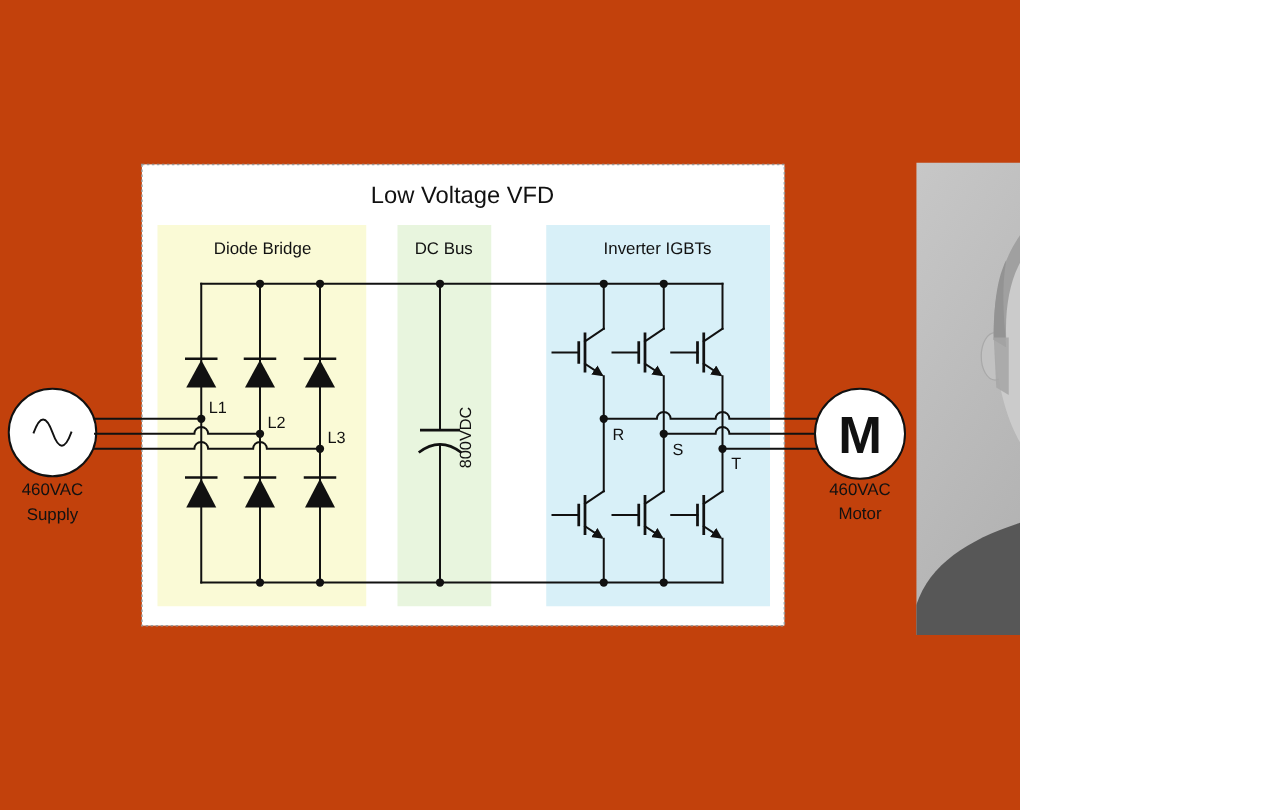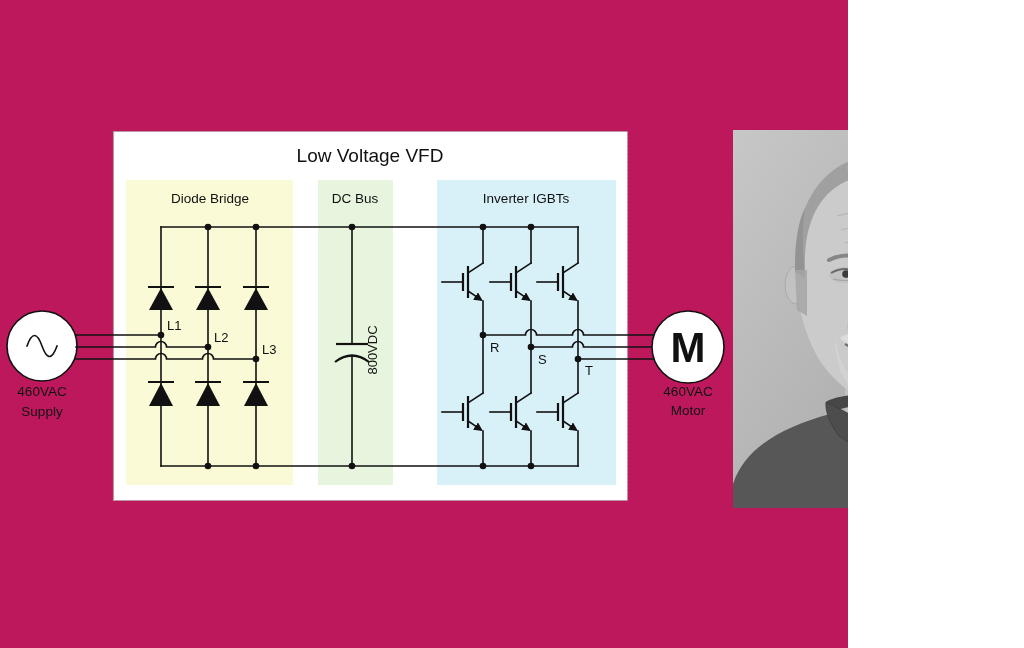--- a/index.html
+++ b/index.html
@@ -1,17 +1,17 @@
 <!DOCTYPE html>
 <html><head>
 <meta charset="utf-8">
 <style>
   html,body{margin:0;padding:0;background:#fff;}
-  .canvas{position:relative;width:816px;height:648px;background:#be185d;overflow:hidden;
-          font-family:"Liberation Sans",sans-serif;padding-left:32px;}
+  .canvas{position:relative;width:816px;height:648px;background:#c2410c;overflow:hidden;
+          font-family:"Liberation Sans",sans-serif;}
   .schematic{position:absolute;left:0;top:0;width:733px;height:648px;}
   .portrait{position:absolute;left:733px;top:130px;width:288px;height:378px;}
   svg text{font-family:"Liberation Sans",sans-serif;fill:#111;}
   .wire{stroke:#111;stroke-width:1.6;fill:none;stroke-linecap:square;}
   .thick{stroke:#111;stroke-width:2.2;fill:none;}
   .dot{fill:#111;stroke:none;}
   .lbl{font-size:13px;}
   .lbl2{font-size:13.5px;}
   .seclbl{font-size:13.5px;}
   .title{font-size:19px;}

